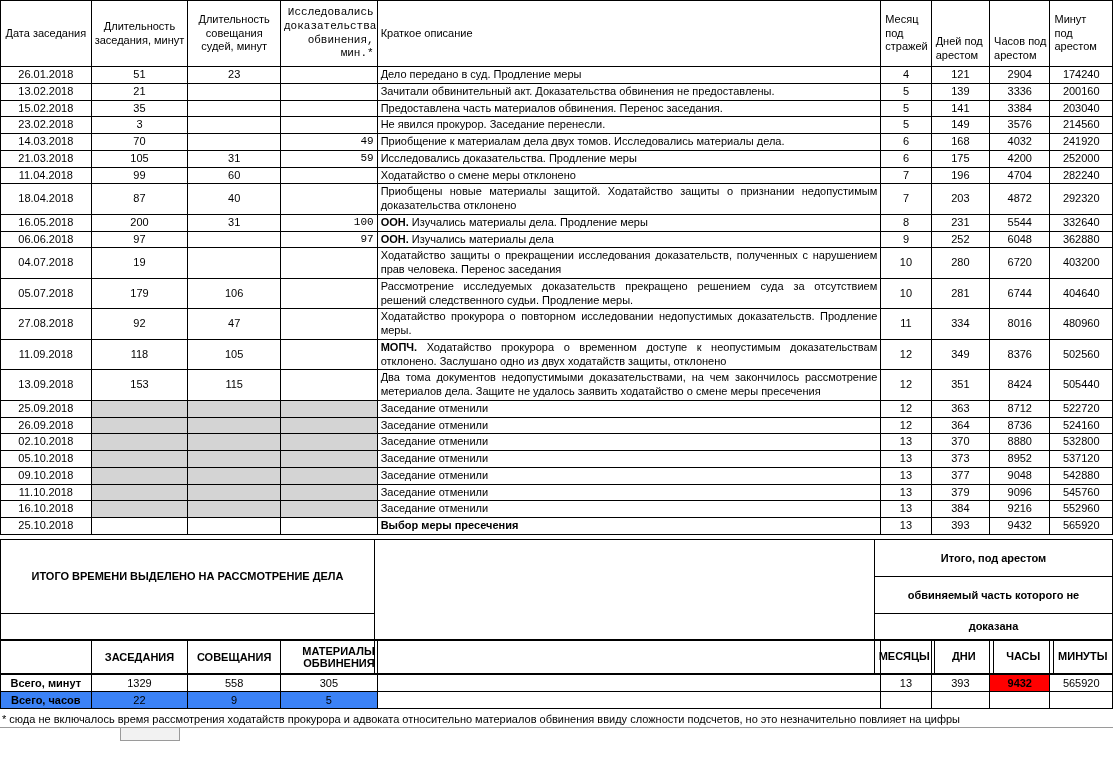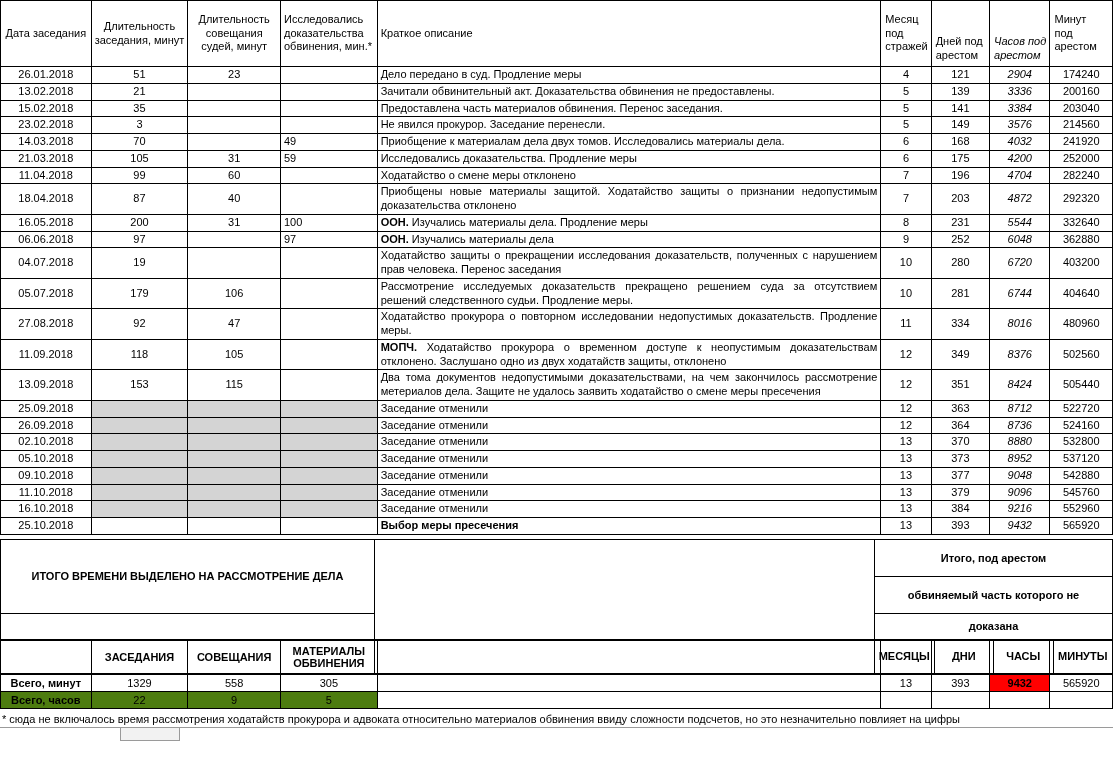--- a/index.html
+++ b/index.html
@@ -25,25 +25,25 @@
     border: 1px solid #000;
     padding: 1px 3px;
     vertical-align: middle;
     font-size: 11px;
     font-weight: normal;
     line-height: 1.25;
   }
   .c-date   { width: 90px;  text-align: center; }
   .c-dur1   { width: 96px;  text-align: center; }
   .c-dur2   { width: 92px;  text-align: center; }
-  .c-evid   { width: 96px;  text-align: left; }
+  .c-evid   { width: 96px;  text-align: right; font-family: Liberation Mono, monospace; }
   .c-desc   { width: 500px; text-align: justify; text-justify: inter-word; padding-left: 5px; padding-right: 5px;}
   .c-month  { width: 50px;  text-align: center; }
   .c-days   { width: 58px;  text-align: center; }
-  .c-hours  { width: 60px;  text-align: center; font-style: italic; }
+  .c-hours  { width: 60px;  text-align: center; }
   .c-mins   { width: 62px;  text-align: center; }
 
   thead td {
     vertical-align: top;
     font-size: 11px;
     height: 66px;
     padding-top: 2px;
   }
   thead td.c-date { vertical-align: middle; }
   thead td.c-month, thead td.c-days, thead td.c-hours, thead td.c-mins {
@@ -69,21 +69,21 @@
   }
   td.noborder { border: none; }
   .b-title {
     font-weight: bold;
     font-size: 11.5px;
     text-align: center;
   }
   .b-hdr { font-weight: bold; text-align: center; }
   .b-left { text-align: left; font-weight: bold; padding-left: 4px; margin-left: 40px;}
   .red { background: #ff0000; }
-  .redrow td { background: #4d7c0f; }
+  .redrow td { background: #3b82f6; }
   .footnote {
     font-size: 11px;
     padding: 4px 2px 2px 2px;
     color: #000;
   }
   .tabstrip {
     height: 14px;
     border-top: 1px solid #9a9a9a;
     display: flex;
     align-items: flex-start;
@@ -414,21 +414,21 @@
   </tr>
 </tbody>
   </table>
 
 <table class="bottom" style="margin-top:-34px;">
   <tbody>
       <tr>
     <td class="noborder" style="width:90px; height:34px;"></td>
     <td class="b-hdr" style="width:96px;">ЗАСЕДАНИЯ</td>
     <td class="b-hdr" style="width:92px;">СОВЕЩАНИЯ</td>
-    <td class="b-hdr" style="width:96px;">МАТЕРИАЛЫ ОБВИНЕНИЯ</td>
+    <td class="b-hdr" style="width:96px;text-align:right;">МАТЕРИАЛЫ ОБВИНЕНИЯ</td>
     <td class="noborder" style="width:500px;"></td>
     <td class="noborder" style="width:50px;"></td>
     <td class="noborder" style="width:58px;"></td>
     <td class="noborder" style="width:60px;"></td>
     <td class="noborder" style="width:62px;"></td>
   </tr>
   <tr>
     <td class="b-left">Всего, минут</td>
     <td>1329</td>
     <td>558</td>

